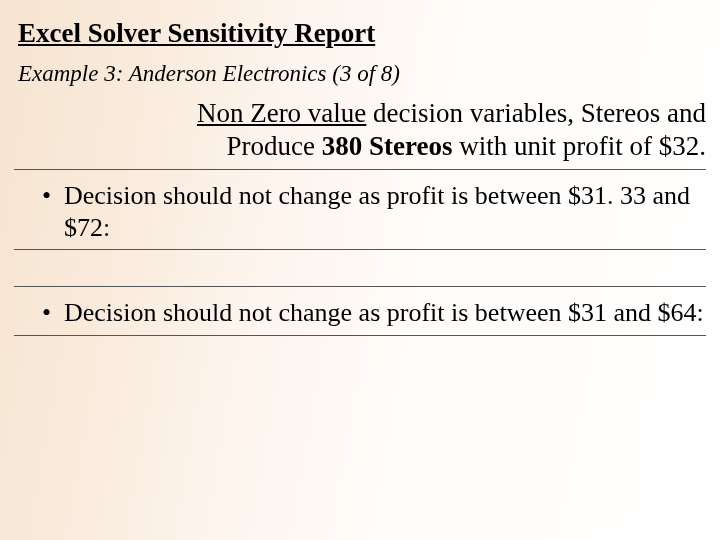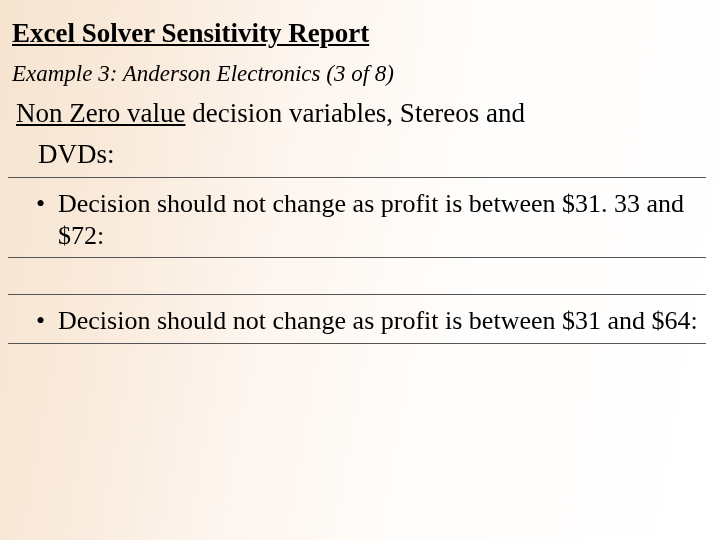--- a/index.html
+++ b/index.html
@@ -8,43 +8,44 @@
     width: 720px;
     height: 540px;
     overflow: hidden;
     font-family: "Times New Roman", Times, serif;
     color: #000;
   }
   .slide {
     width: 720px;
     height: 540px;
     box-sizing: border-box;
-    padding: 18px 14px 14px 8px;
+    padding: 18px 14px 14px 14px;
     background: linear-gradient(100deg,
       #f6e4d0 0%,
       #f9eadb 18%,
       #fdf5ee 38%,
       #fffdfb 62%,
       #ffffff 100%);
   }
   .title {
     font-size: 27px;
     font-weight: bold;
     text-decoration: underline;
     margin: 0 0 2px 4px;
   }
   .subtitle {
     font-size: 23px;
     font-style: italic;
     margin: 12px 0 10px 4px;
   }
   .body-line {
     font-size: 27px;
-    margin: 8px;
+    margin: 0;
     line-height: 1.22;
+    text-align: right;
   }
   .body-indent {
     font-size: 27px;
     margin: 0 0 0 30px;
     line-height: 1.22;
   }
   .underline-part {
     text-decoration: underline;
   }
   .rule {
@@ -71,22 +72,24 @@
 <body>
 
 <div class="slide">
 
   <p class="title">Excel Solver Sensitivity Report</p>
   <p class="subtitle">Example 3: Anderson Electronics (3 of 8)</p>
 
   <p class="body-line">
     <span class="underline-part">Non Zero value</span><span> decision variables, Stereos and</span>
   </p>
-  <p class="body-indent">DVDs:</p>
 
+  <p class="body-line">
+    <span>Produce </span><b>380 Stereos </b><span>with unit profit of $32.</span>
+  </p>
 
   <hr class="rule">
 
   <div class="bullet-row">
     <div class="bullet-dot">•</div>
     <div class="bullet-text">Decision should not change as profit is between $31. 33 and $72:</div>
   </div>
 
   <hr class="rule">
 

